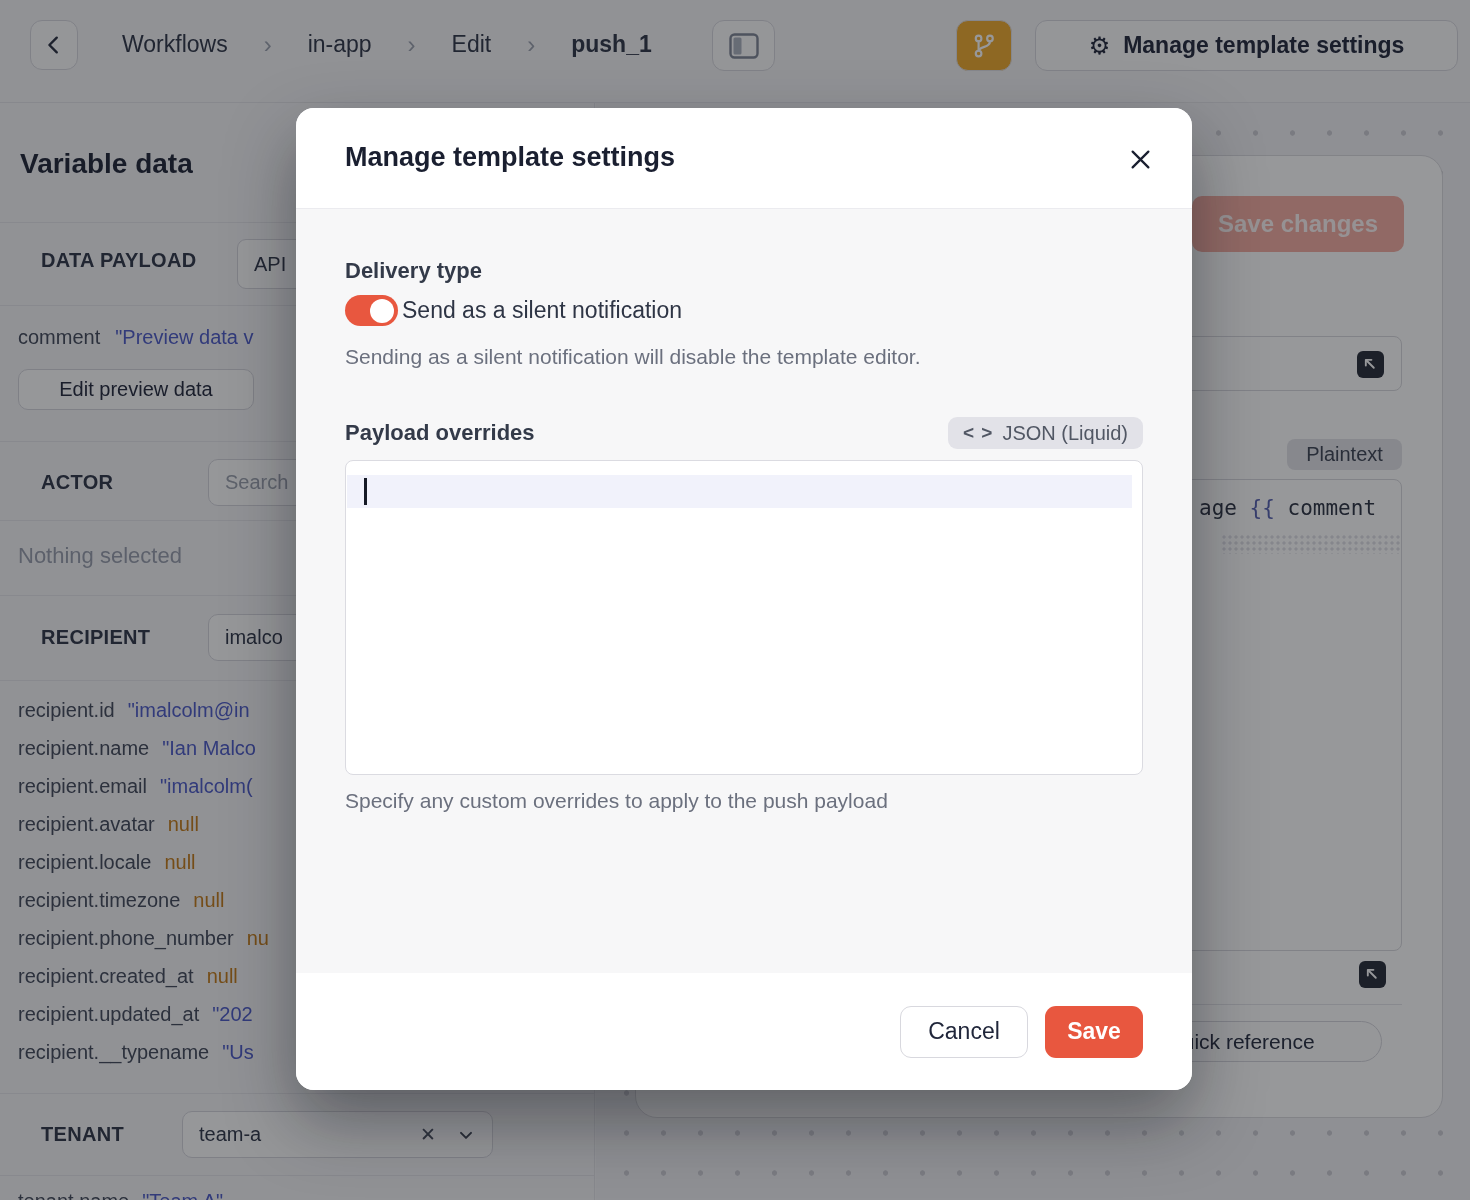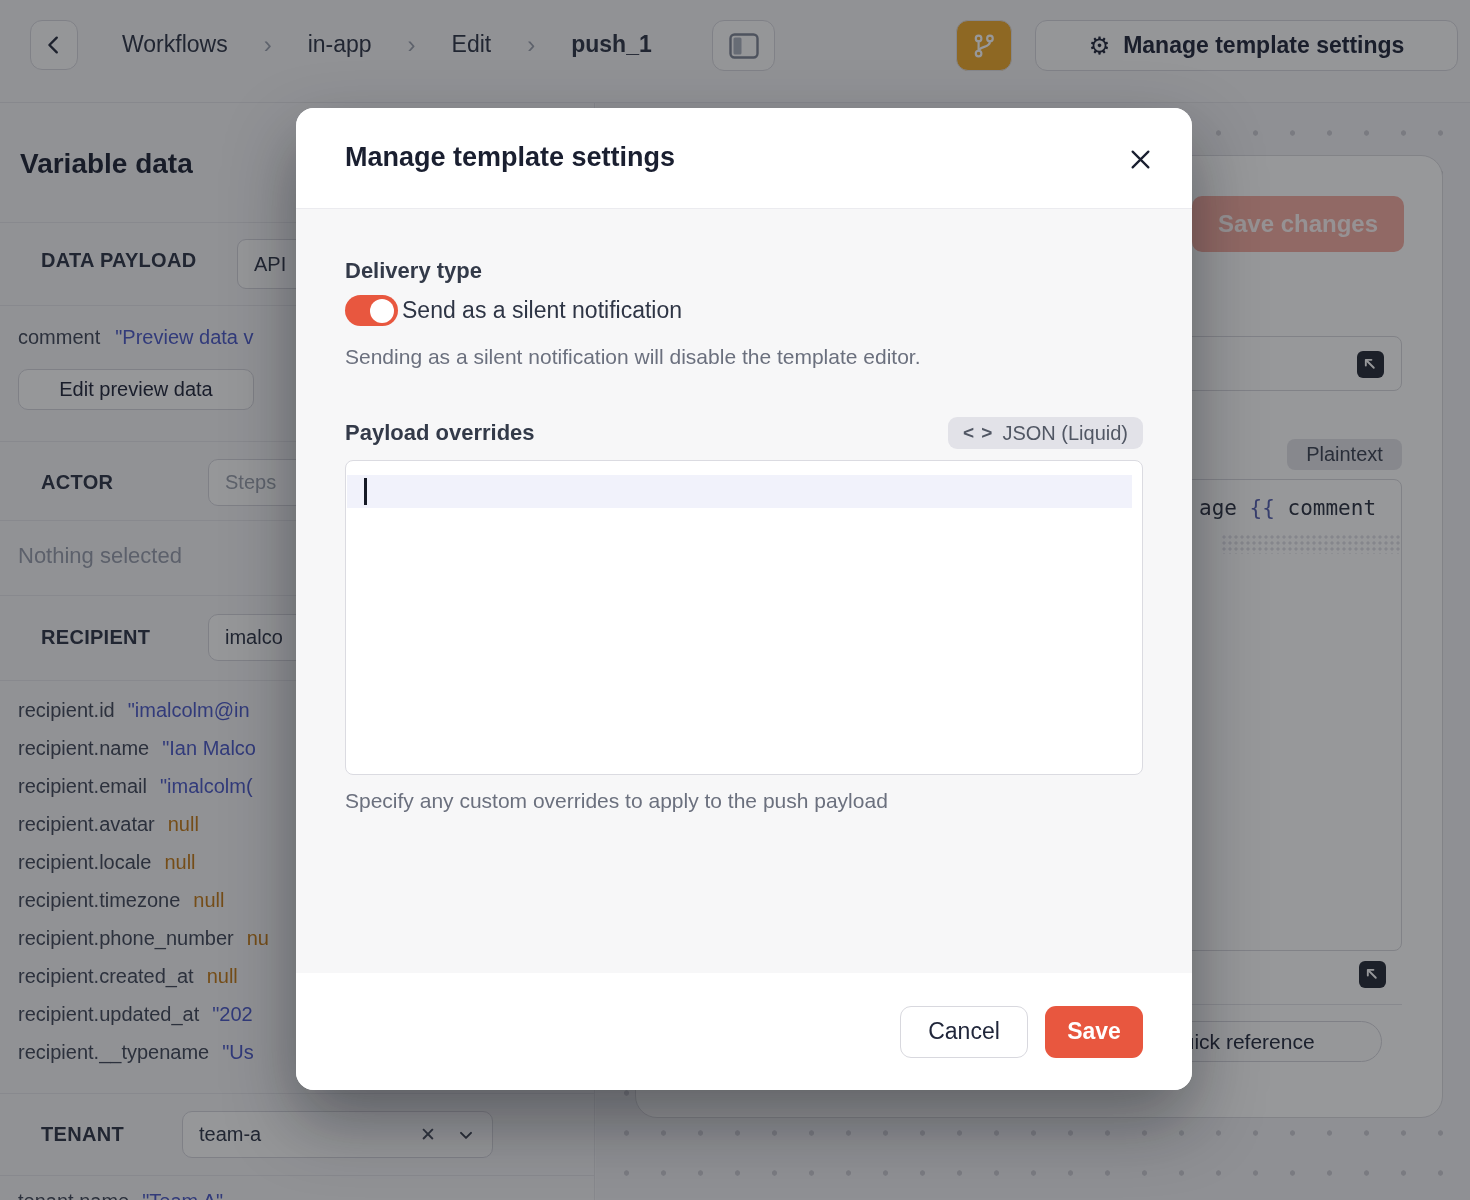--- a/index.html
+++ b/index.html
@@ -144,21 +144,21 @@
     <span class="kv-key">comment</span>
     <span class="v-string">"Preview data v</span>
   </div>
   <button class="lp-input" style="left:18px;top:266px;width:236px;height:41px;justify-content:center;font-weight:500;color:#20263a;font-family:inherit;cursor:pointer;">
     <span>Edit preview data</span>
   </button>
   <div class="lp-divider" style="top:338px;"></div>
 
   <div class="abs section-label" style="left:18px;top:368px;">ACTOR</div>
   <div class="lp-input" style="left:208px;top:356px;width:200px;height:47px;">
-    <span class="placeholder">Steps</span>
+    <span class="placeholder">Search</span>
   </div>
   <div class="lp-divider" style="top:417px;"></div>
 
   <div class="abs" style="left:18px;top:440px;font-size:22px;color:#969cab;">Nothing selected</div>
   <div class="lp-divider" style="top:492px;"></div>
 
   <div class="abs section-label" style="left:18px;top:523px;">RECIPIENT</div>
   <div class="lp-input" style="left:208px;top:511px;width:200px;height:47px;">
     <span>imalco</span>
   </div>

